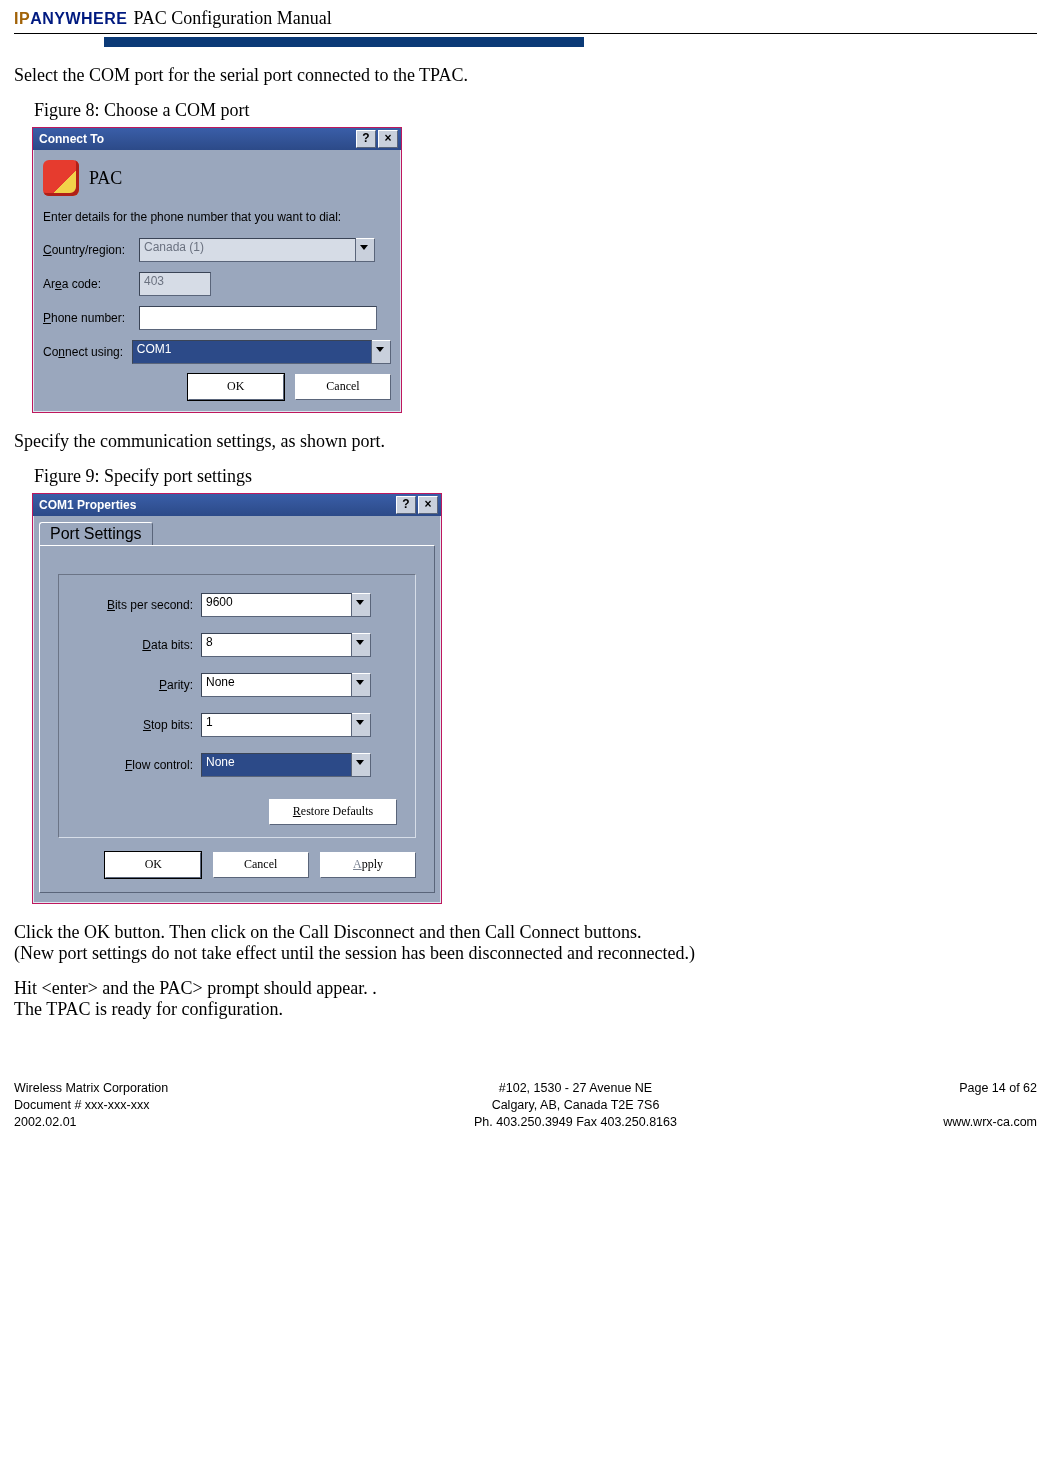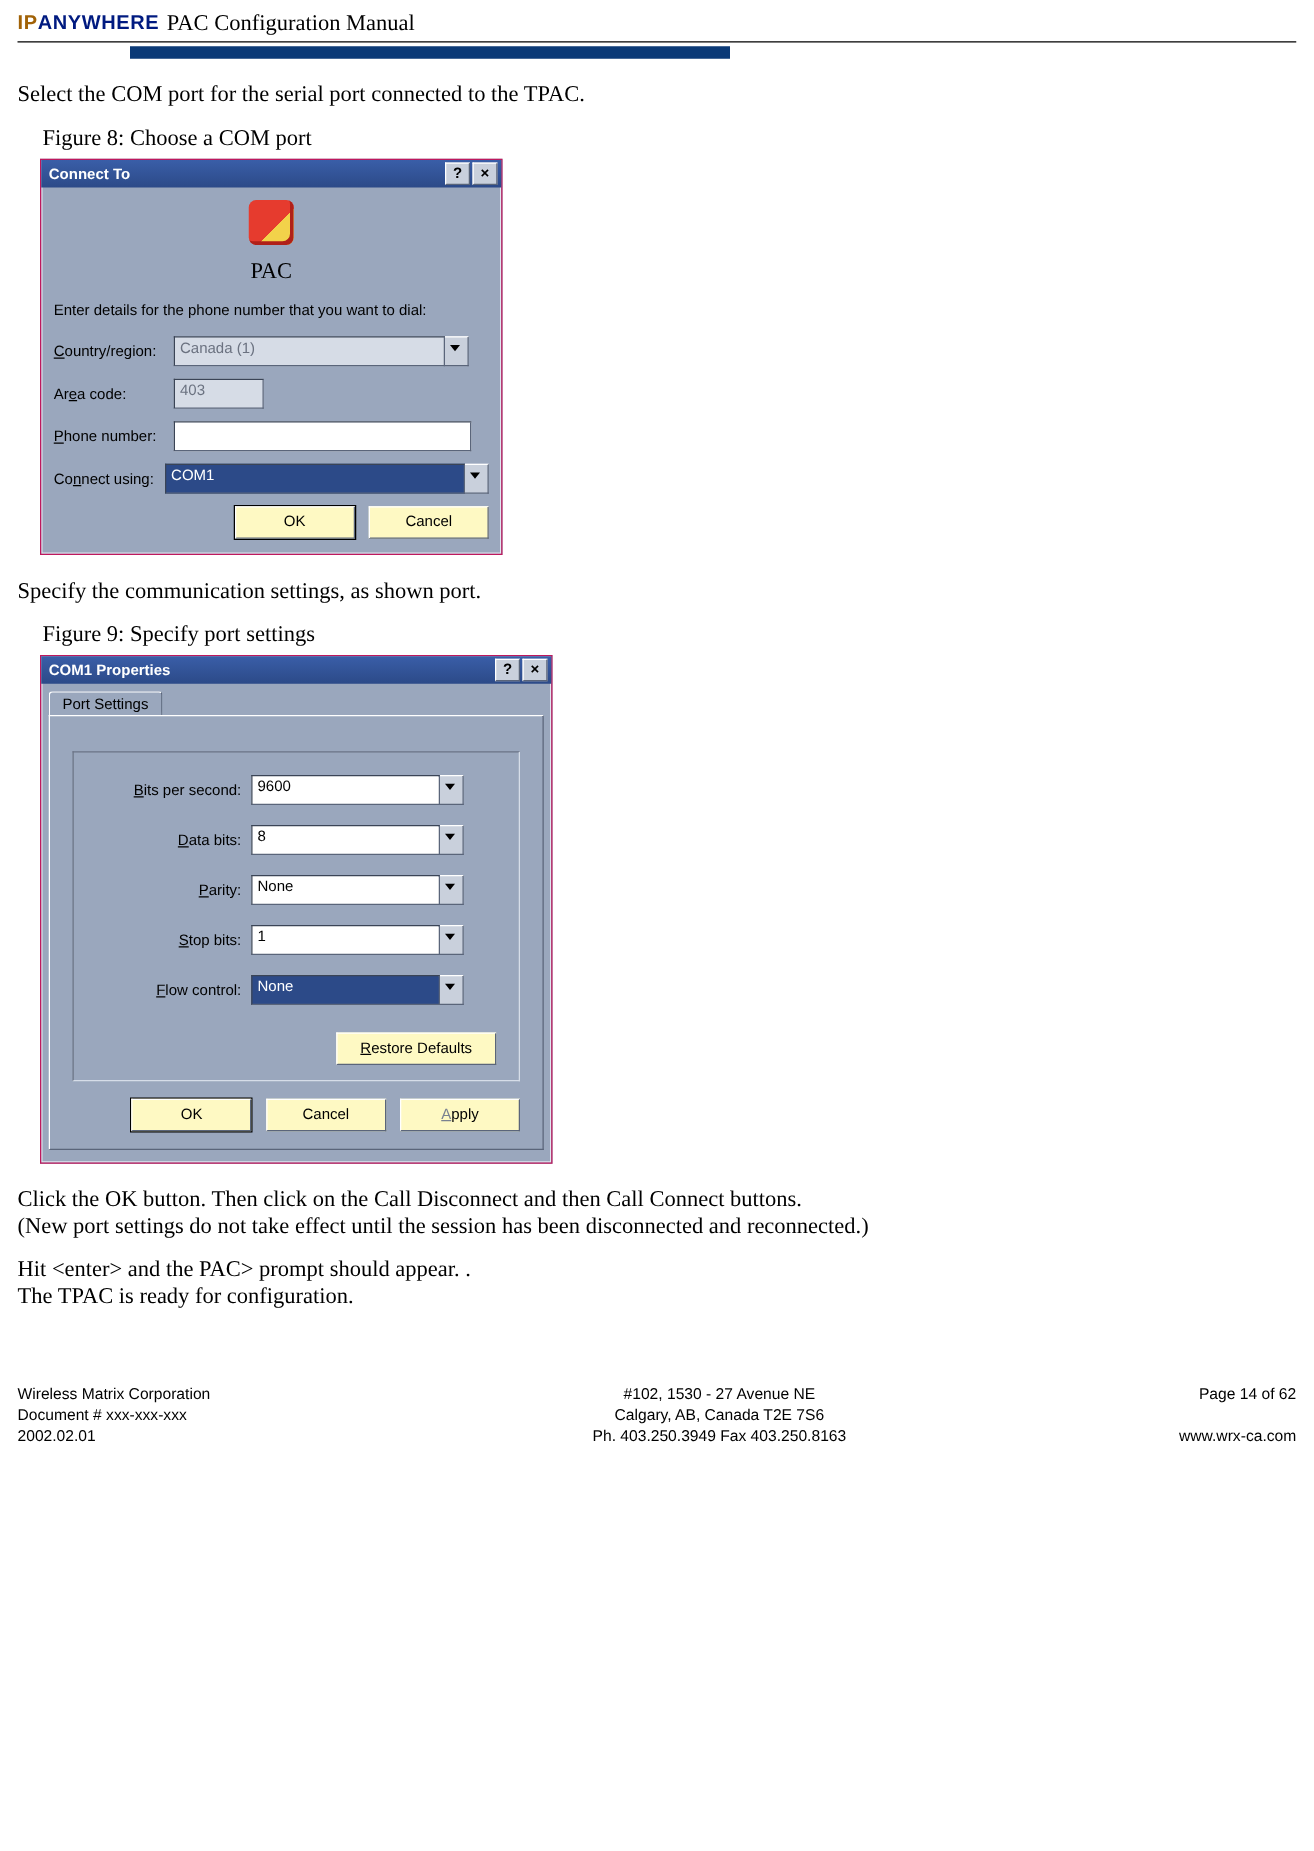--- a/index.html
+++ b/index.html
@@ -64,21 +64,21 @@
     width: 18px; height: 16px;
     background: #c9d0dc;
     border: 1px solid #fff;
     border-right-color:#5a657a; border-bottom-color:#5a657a;
     margin-left: 2px;
     font-family: Arial, sans-serif;
     font-size: 12px; font-weight: 700;
     text-align: center; line-height: 14px; color:#000;
   }
   .dlg-body { padding: 10px 10px 12px 10px; }
-  .pac-row { display:flex; align-items:center; gap:10px; margin-bottom:14px;flex-direction:column; }
+  .pac-row { display:flex; align-items:center; gap:10px; margin-bottom:14px; }
   .phone-ico {
     width: 36px; height: 36px;
     background: linear-gradient(135deg,#e63b2e 0 60%, #f2d24a 60% 100%);
     border-radius: 6px;
     box-shadow: inset -3px -3px 0 #b02018;
   }
   .pac-label { font-size: 18px; font-family: "Times New Roman", serif; }
   .info-line { margin: 0 0 14px 0; }
   .field-row { display:flex; align-items:center; margin-bottom: 10px; }
   .field-label { width: 96px; }
@@ -102,42 +102,42 @@
   }
   .drop-btn::after{
     content:""; position:absolute; left:4px; top:6px;
     border-left:4px solid transparent;
     border-right:4px solid transparent;
     border-top:5px solid #000;
   }
   .btn {
     display:inline-block;
     min-width:78px; height:24px;
-    background:#fef9c3;
+    background:#ffffff;
     border:1px solid #fff;
     border-right-color:#5a657a; border-bottom-color:#5a657a;
-    font-family: Liberation Sans, sans-serif; font-size:12px;
+    font-family: Liberation Serif, serif; font-size:12px;
     text-align:center; line-height:22px;
     padding: 0 8px;
   }
   .btn.sel { box-shadow: 0 0 0 1px #000; }
   .btn-row { text-align:right; margin-top: 10px; }
   .btn-row .btn { margin-left: 8px; }
 
   .tab-strip {
     display:flex;
     padding: 6px 0 0 6px;
   }
   .tab {
     background:#9aa7bd;
     border:1px solid #fff;
     border-bottom:none;
     border-right-color:#5a657a;
     padding: 2px 10px;
-    font-size:12px;
+    font-size:16px;
     border-radius: 3px 3px 0 0;
   }
   .panel-outer { padding: 0 6px 10px 6px; }
   .panel {
     border:1px solid #fff;
     border-right-color:#5a657a; border-bottom-color:#5a657a;
     background:#9aa7bd;
     padding: 28px 18px 14px 18px;
   }
   .inner-panel {

